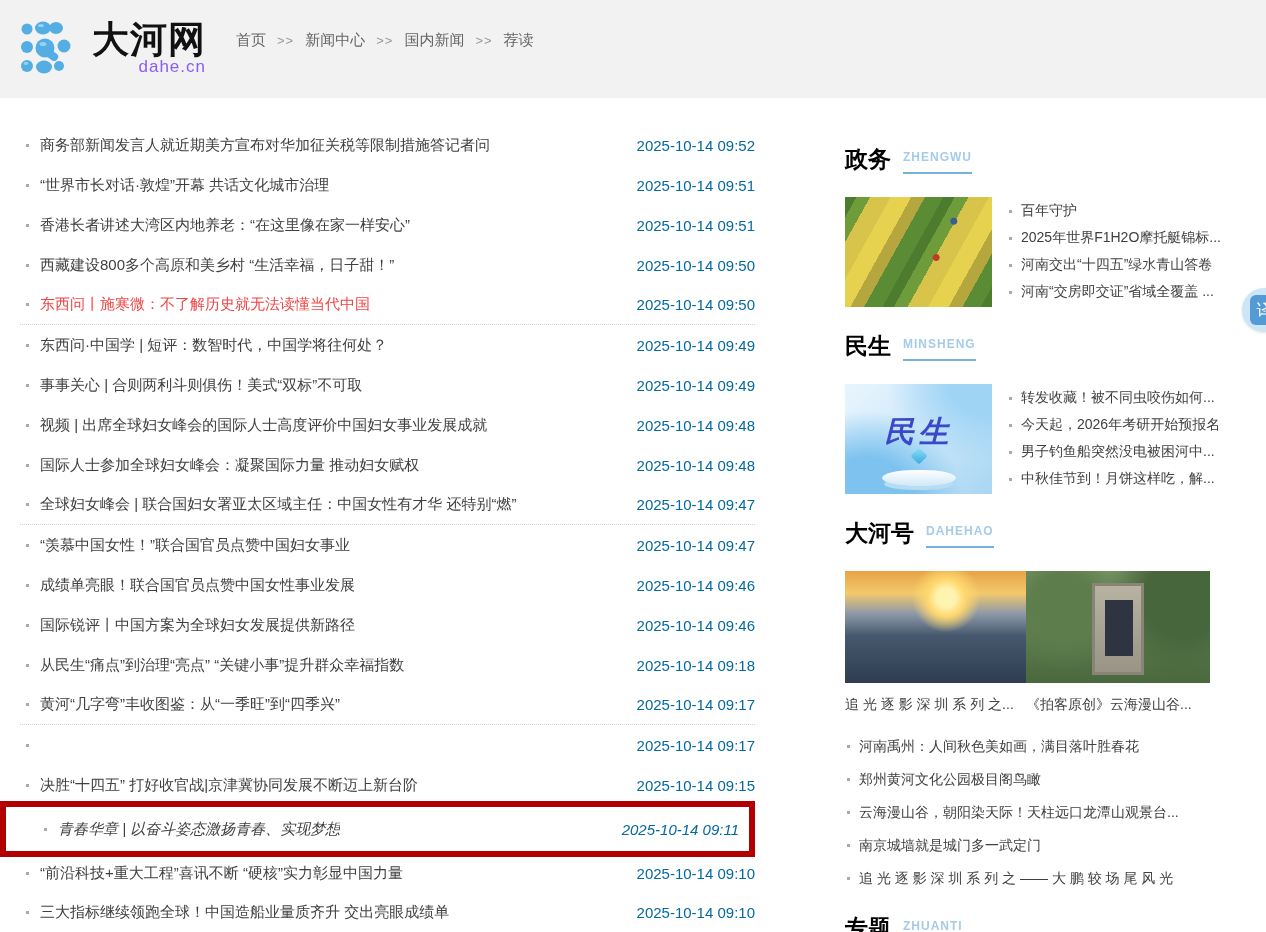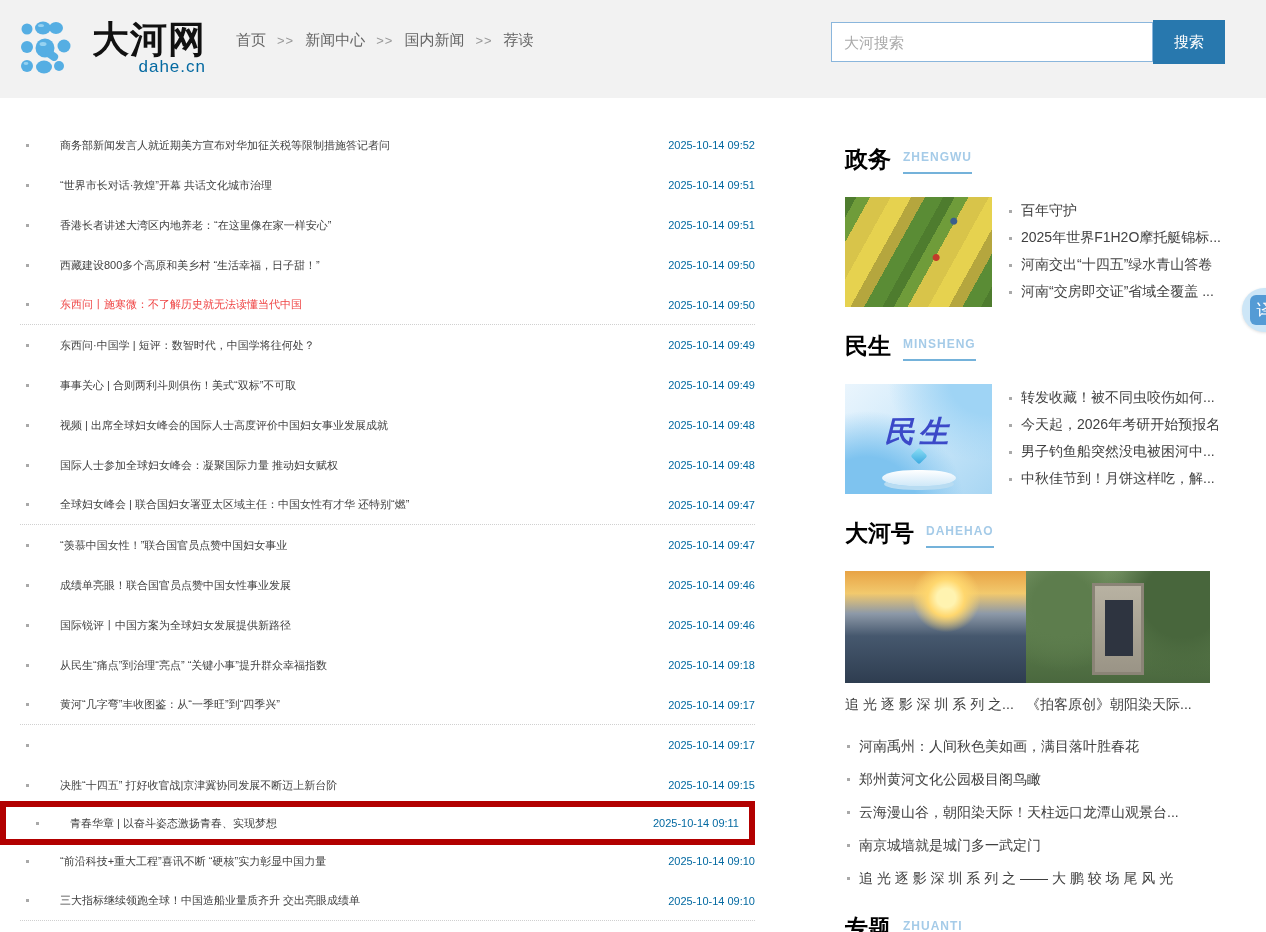--- a/index.html
+++ b/index.html
@@ -9,45 +9,45 @@
     background:#fff; color:#404040; overflow:hidden; position:relative;
   }
   a { text-decoration:none; color:inherit; cursor:pointer; }
 
   
   .header { height:98px; background:#f2f2f2; display:flex; align-items:center; padding:0 41px 0 20px; }
   .logo { display:flex; align-items:center; gap:16px; }
   .logo-bubbles { width:56px; height:58px; }
   .logo-text { display:flex; flex-direction:column; }
   .logo-title { font-size:37px; font-weight:bold; color:#111; letter-spacing:1px; line-height:1; }
-  .logo-domain { font-size:17px; color:#0369a1; text-align:right; margin-top:-1px; letter-spacing:1px; }
+  .logo-domain { font-size:17px; color:#8b5cf6; text-align:right; margin-top:-1px; letter-spacing:1px; }
   .breadcrumb { margin-left:30px; font-size:15px; color:#666; display:flex; align-items:center; margin-top:-18px; }
   .crumb-wrap { display:flex; align-items:center; }
   .crumb-sep { color:#999; margin:0 11px; font-size:13px; letter-spacing:1px; }
   .crumb-wrap:last-child .crumb-sep { display:none; }
   .search { margin-left:auto; display:flex; align-items:center; margin-top:-14px; }
   .search input { width:322px; height:40px; border:1px solid #8ab6dc; padding:0 12px; font-size:15px; color:#333; outline:none; background:#fff; font-family:inherit; }
   .search input::placeholder { color:#aaa; }
   .search button { width:72px; height:44px; background:#2878ae; border:none; color:#fff; font-size:15px; cursor:pointer; font-family:inherit; }
 
   
   .main { display:flex; padding:27px 41px 0 20px; }
 
   
   .news-col { width:735px; }
-  .news-row { height:40px; display:flex; align-items:center; font-size:11px; color:#404040;gap:20px; }
+  .news-row { height:40px; display:flex; align-items:center; font-size:15px; color:#404040; }
   .news-row.divider { border-bottom:1px dotted #d0d0d0; }
   .bullet { width:3px; height:3px; background:#a9a9a9; margin:0 11px 0 6px; flex:none; }
   .news-title { white-space:nowrap; overflow:hidden; }
   .news-date { margin-left:auto; color:#0369a1; flex:none; padding-left:12px; }
   .news-row.blue .news-title { color:#ef4444;font-family:Liberation Serif, serif; }
   .news-row.highlighted {
-    border:6px solid #b20000; height:44px;
-    margin:-4px 0 -4px -20px; padding:0 10px 0 24px;
-    background:#fff; position:relative; z-index:2;
+    border:6px solid #b20000; height:56px;
+    margin:-4px 0 -4px -20px; padding:0 10px 0 32px;
+    background:#fff; position:relative; z-index:2;font-style:italic;
   }
 
   
   .sidebar { width:380px; margin-left:auto; padding-top:22px; }
   .section-header { display:flex; align-items:flex-start; margin-bottom:19px; }
   .section-title { font-size:23px; font-weight:bold; color:#000000; line-height:1.1; }
   .section-sub { font-size:12px; font-weight:bold; color:#a5cbe8; letter-spacing:1px; margin:3px 0 4px 12px; border-bottom:2px solid #74b2da; padding-bottom:8px; }
   .media-row { display:flex; margin-bottom:27px; }
   .thumb { width:147px; height:110px; flex:none; position:relative; overflow:hidden; }
   .side-list { margin-left:15px; flex:1; display:flex; flex-direction:column; justify-content:space-between; padding:5px 0 6px; }
@@ -139,24 +139,20 @@
         <a class="crumb">国内新闻</a>
         <span class="crumb-sep">&gt;&gt;</span>
       </span>
 
       <span class="crumb-wrap">
         <a class="crumb">荐读</a>
 
       </span>
     </div>
 
-  <div class="search">
-    <input type="text" placeholder="大河搜索" style="">
-    <button>搜索</button>
-  </div>
 </div>
 
 <div class="main">
 
   <div class="news-col">
 
       <div class="news-row">
         <span class="bullet"></span>
         <a class="news-title">商务部新闻发言人就近期美方宣布对华加征关税等限制措施答记者问</a>
         <span class="news-date">2025-10-14 09:52</span>
@@ -355,21 +351,21 @@
         <a class="card">
           <span class="card-img sunset" style="display:block"></span>
           <span class="card-caption" style="display:block">追 光 逐 影 深 圳 系 列 之...</span>
         </a>
         <a class="card">
           <span class="card-img stele" style="display:block">
             <span class="stele-stone">
                 <span class="stele-face"></span>
               </span>
           </span>
-          <span class="card-caption" style="display:block">《拍客原创》朝阳染天际...</span>
+          <span class="card-caption" style="display:block">《拍客原创》云海漫山谷...</span>
         </a>
       </div>
       <div class="dahe-list">
 
           <a class="side-item">
             <span class="bullet"></span>
             <span>河南禹州：人间秋色美如画，满目落叶胜春花</span>
           </a>
 
           <a class="side-item">

